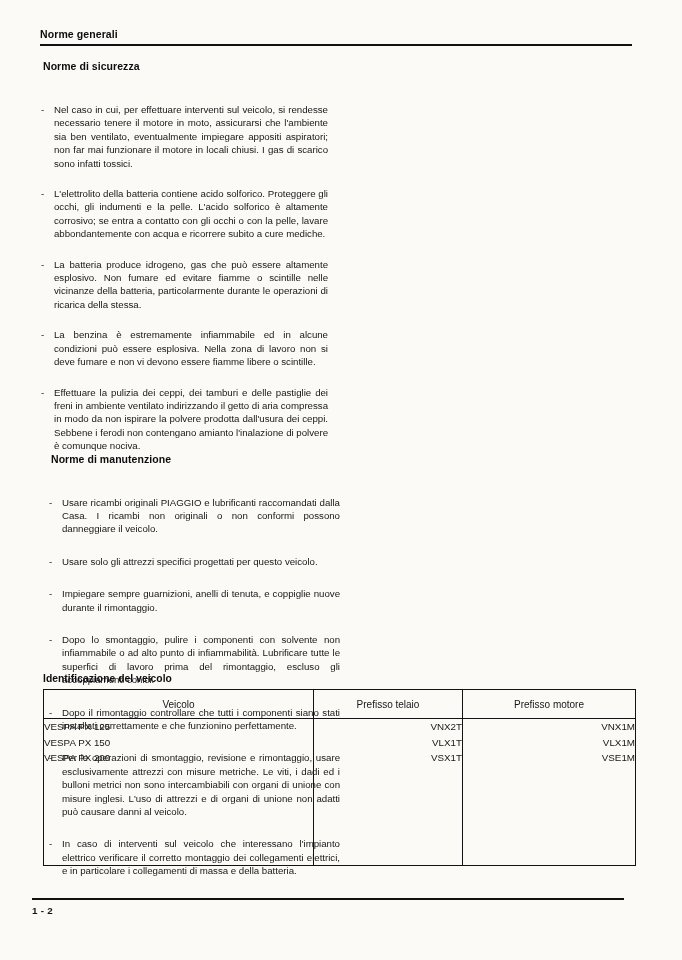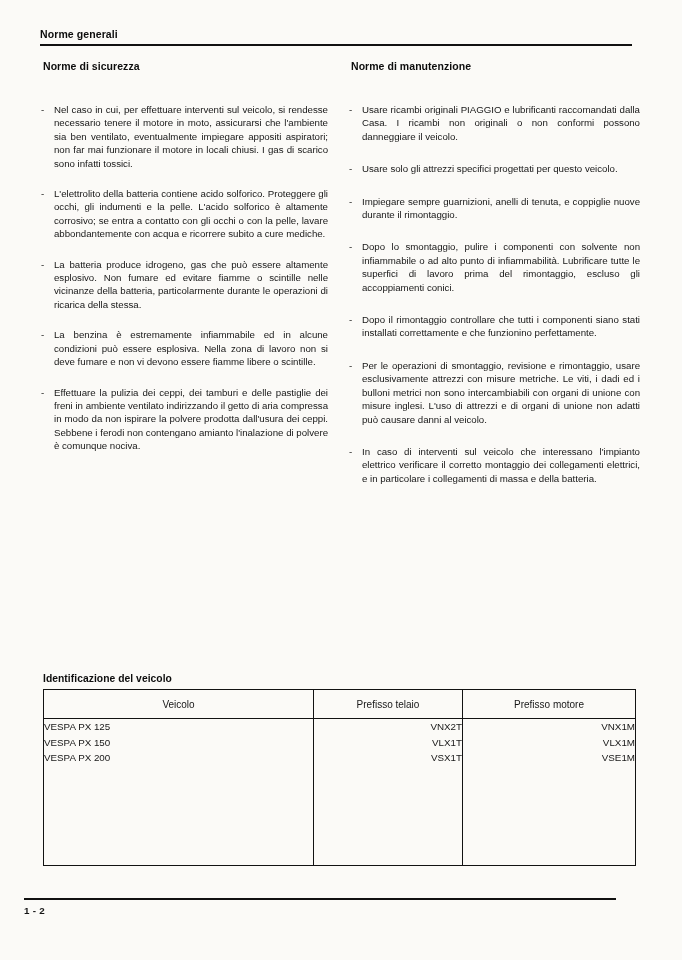--- a/index.html
+++ b/index.html
@@ -43,21 +43,21 @@
     width: 592px;
   }
 
   
   .columns {
     position: absolute;
     left: 40px;
     top: 60px;
     width: 600px;
     display: flex;
-    flex-direction: row;
+    flex-direction: column;
   }
   .col {
     width: 300px;
     box-sizing: border-box;
   }
   .col-left  { padding-right: 12px; }
   .col-right { padding-left: 8px; }
 
   .col-heading {
     font-size: 10.5px;
@@ -135,21 +135,21 @@
     font-size: 9.8px;
     color: #171717;
   }
   .cell-lines { line-height: 15.5px; }
   .cell-left  { padding-left: 10px; text-align: left; }
   .cell-center { text-align: right; }
 
   
   .footer {
     position: absolute;
-    left: 24px;
+    left: 32px;
     top: 898px;
     width: 592px;
   }
   .footer-rule {
     border-top: 2.2px solid #111111;
     width: 592px;
   }
   .footer-page {
     margin-top: 5px;
     font-size: 9.8px;

